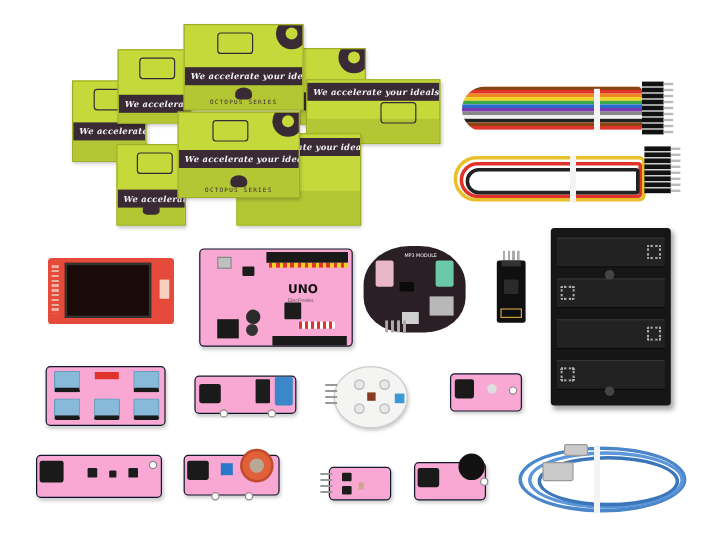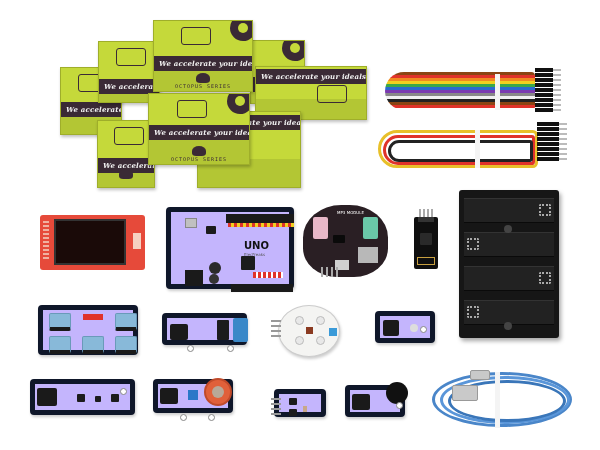--- a/index.html
+++ b/index.html
@@ -21,21 +21,21 @@
   .ribbon { position: absolute; left: 385px; top: 72px; width: 150px; height: 38px; border-radius: 20px 4px 4px 20px; overflow: hidden; }
   .ribbon div { height: 3px; }
   .connectors { position: absolute; display: flex; flex-direction: column; gap: 1px; }
   .connectors span { display: block; width: 18px; height: 4px; background: #111; position: relative; }
   .connectors span::after { content: ""; position: absolute; right: -8px; top: 1px; width: 8px; height: 2px; background: #bbb; }
   .twist { position: absolute; left: 378px; top: 130px; width: 160px; height: 38px; border-radius: 22px 6px 6px 22px; border: 3px solid #e8c02a; }
   .twist2 { position: absolute; left: 383px; top: 135px; width: 152px; height: 30px; border-radius: 18px 4px 4px 18px; border: 3px solid #e0332a; }
   .twist3 { position: absolute; left: 388px; top: 140px; width: 145px; height: 22px; border-radius: 14px 4px 4px 14px; border: 3px solid #222; }
 
   
-  .pcb-white { position: absolute; background: #c4b5fd; border: 5px solid #0f172a; border-radius: 4px; box-shadow: 1px 2px 3px rgba(0,0,0,0.2); }
+  .pcb-white { position: absolute; background: #f9a8d4; border: 1px solid #0f172a; border-radius: 4px; box-shadow: 1px 2px 3px rgba(0,0,0,0.2); }
   .hole { position: absolute; width: 7px; height: 7px; border-radius: 50%; border: 1.5px solid #888; background: #fff; }
   .chip { position: absolute; background: #1c1c1c; border-radius: 1px; }
   .jst { position: absolute; background: #1a1a1a; border-radius: 2px; }
   .pin { position: absolute; background: #999; }
 
   .tft { position: absolute; left: 40px; top: 215px; width: 105px; height: 55px; background: #e64a3a; border-radius: 3px; }
   .tft .screen { position: absolute; left: 14px; top: 4px; width: 72px; height: 46px; background: #1a0a08; border: 2px solid #333; }
 
   .uno { position: absolute; left: 166px; top: 207px; width: 128px; height: 82px; }
   .uno .hdr { position: absolute; background: #1a1a1a; }

